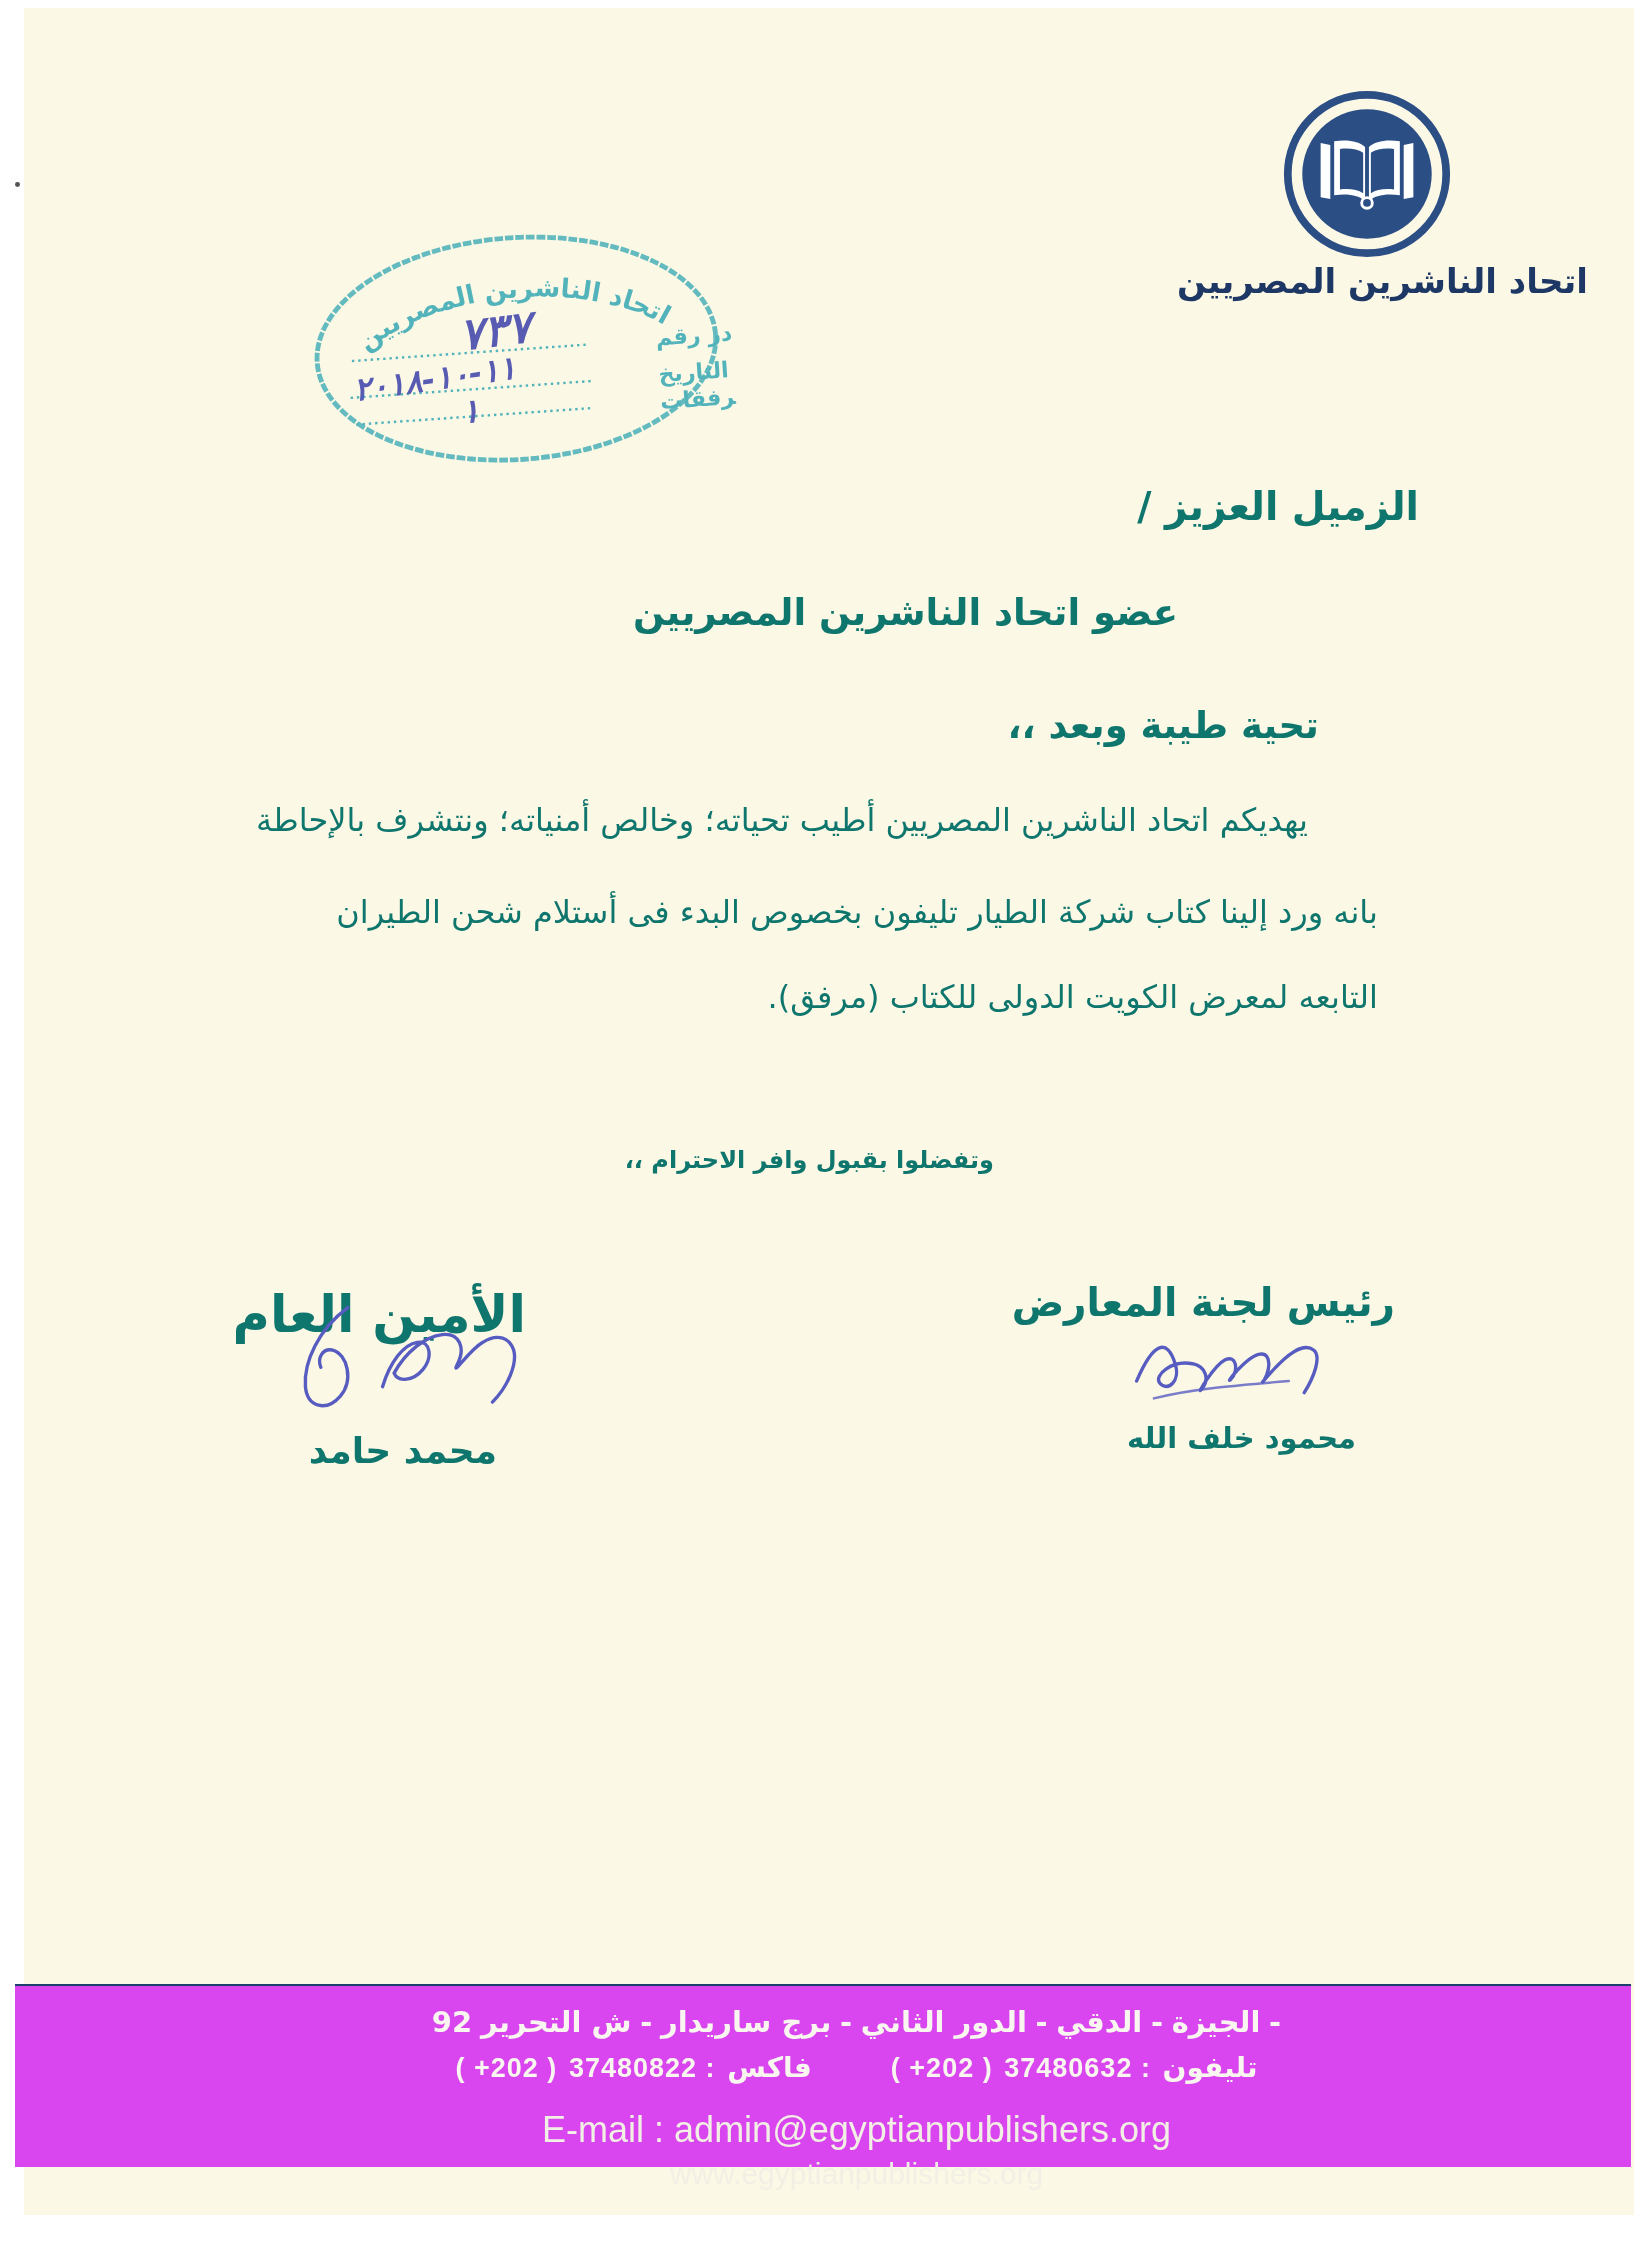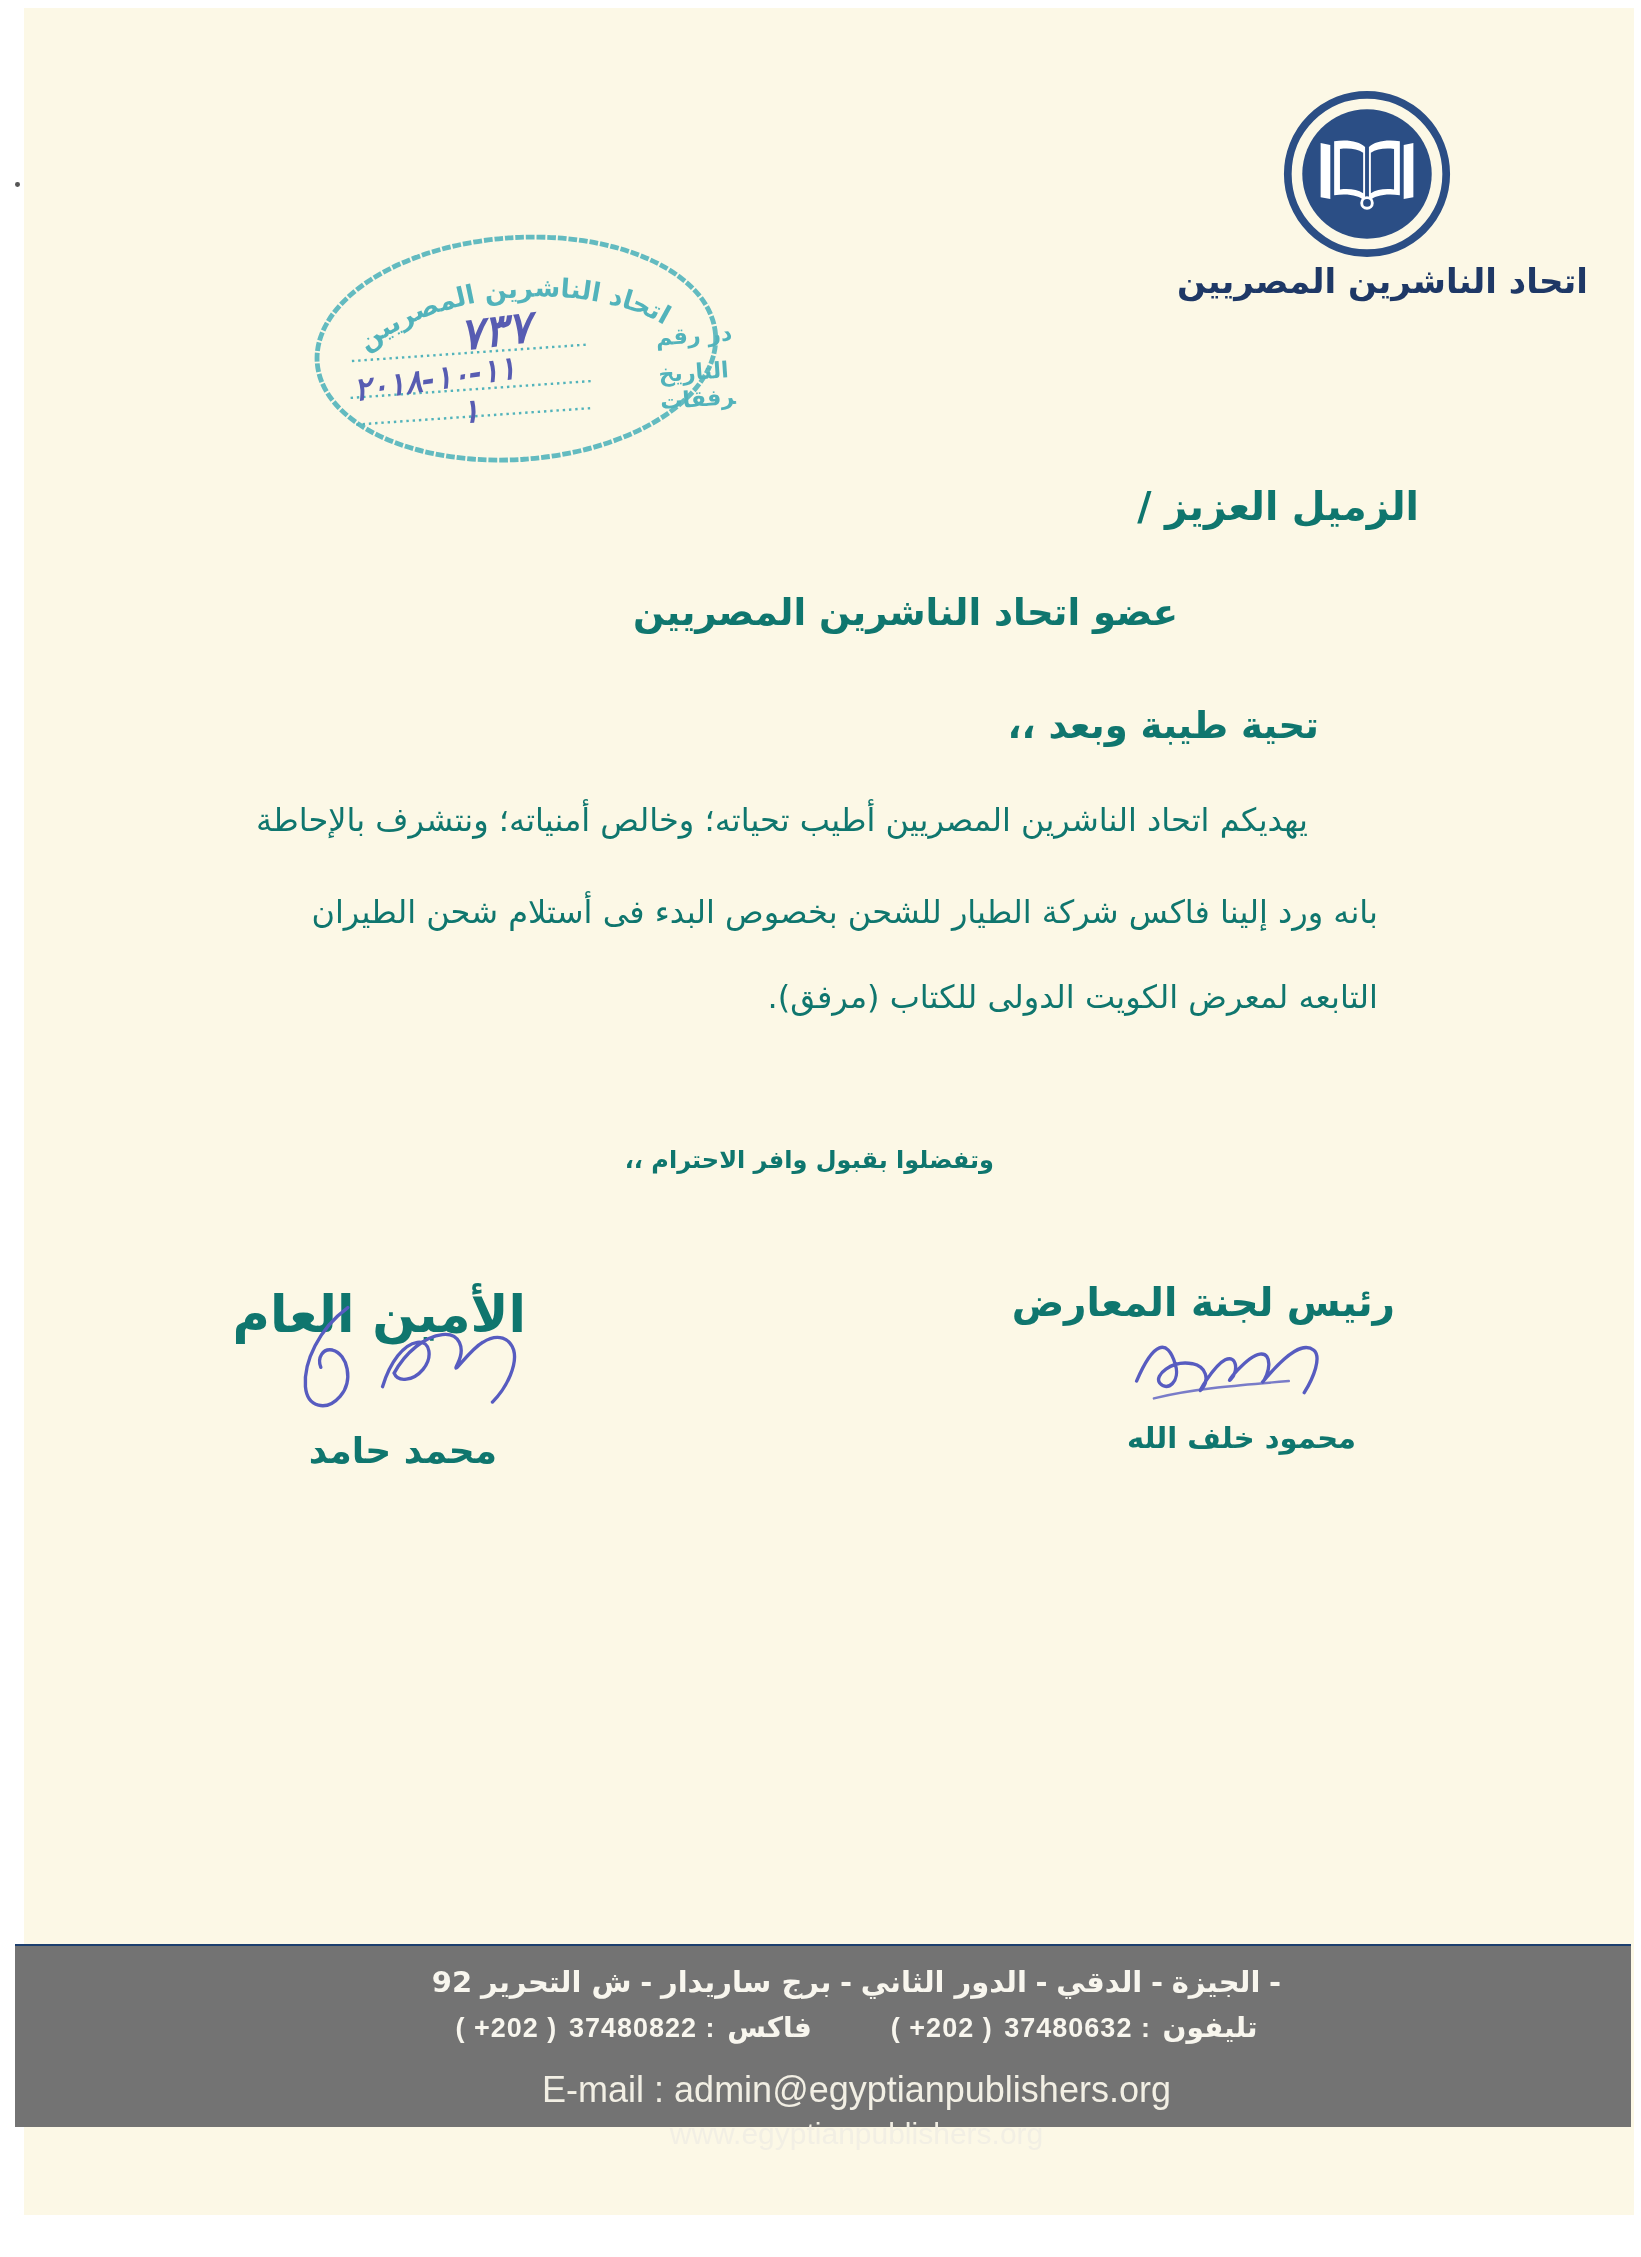--- a/index.html
+++ b/index.html
@@ -28,21 +28,21 @@
   .closing{position:absolute;right:647px;top:1137px;font-size:24px;font-weight:bold;}
 
   .sig-title-right{position:absolute;right:246px;top:1271px;font-size:39px;font-weight:bold;}
   .sig-title-left{position:absolute;right:1115px;top:1276px;font-size:51px;font-weight:bold;}
   .sig-name-right{position:absolute;right:285px;top:1412px;font-size:29px;font-weight:bold;}
   .sig-name-left{position:absolute;right:1144px;top:1421px;font-size:36px;font-weight:bold;}
   .sig-scribble-right{position:absolute;left:1125px;top:1321px;}
   .sig-scribble-left{position:absolute;left:290px;top:1294px;}
 
   
-  .footer-bar{position:absolute;left:14.5px;top:1944px;width:1616px;height:181px;background:#737373;
+  .footer-bar{position:absolute;left:14.5px;top:1984px;width:1616px;height:181px;background:#d946ef;
               border-top:2.9px solid #1c3f6e;color:#f8f6ee;}
   .footer-inner{position:absolute;left:0;top:0;width:100%;height:100%;padding-left:68px;box-sizing:border-box;}
   .f-line{display:flex;justify-content:center;align-items:baseline;direction:ltr;}
   .f-address{margin-top:19.3px;gap:8.7px;font-weight:bold;font-size:29px;}
   .f-phones{margin-top:11.6px;gap:13px;font-size:27px;}
   .f-phones .grp{display:flex;gap:11.6px;align-items:baseline;}
   .f-phones .gap{width:53px;}
   .f-phones .lbl{font-weight:bold;font-size:28px;}
   .f-phones .num,.f-phones .code{font-family:"Liberation Sans",sans-serif;font-weight:bold;letter-spacing:1px;}
   .f-email{margin-top:25px;font-family:"Liberation Sans",sans-serif;font-size:36px;color:#f2efe4;}
@@ -96,21 +96,21 @@
       <text x="52" y="160" font-size="33" font-weight="bold" fill="#4a4fae" font-style="italic" letter-spacing="2" transform="rotate(-4 160 150)" class="ltr-num">٢٠١٨-١٠-١١</text>
       <text x="162" y="198" font-size="34" font-weight="bold" fill="#4a4fae" font-style="italic">١</text>
     </svg>
   </div>
 
   <div class="ar salutation">الزميل العزيز /</div>
   <div class="ar recipient">عضو اتحاد الناشرين المصريين</div>
   <div class="ar greeting">تحية طيبة وبعد ،،</div>
 
   <div class="ar body-line body-line-1">يهديكم اتحاد الناشرين المصريين أطيب تحياته؛ وخالص أمنياته؛ ونتشرف بالإحاطة</div>
-  <div class="ar body-line body-line-2">بانه ورد إلينا فاكس شركة الطيار  للشحن بخصوص البدء فى أستلام شحن الطيران</div>
+  <div class="ar body-line body-line-2">بانه ورد إلينا كتاب شركة الطيار  تليفون بخصوص البدء فى أستلام شحن الطيران</div>
   <div class="ar body-line body-line-3">التابعه لمعرض الكويت الدولى للكتاب (مرفق).</div>
 
   <div class="ar closing">وتفضلوا بقبول وافر الاحترام ،،</div>
 
   <div class="ar sig-title-right">رئيس لجنة المعارض</div>
   <div class="ar sig-title-left">الأمين العام</div>
 
   <div class="sig-scribble-right">
     <svg width="212" height="97" viewBox="0 0 220 100">
       <path d="M12 62 C 30 20 44 18 52 44 C 58 62 44 74 36 64 C 30 56 48 40 70 44 C 84 47 88 60 80 70 C 72 80 92 46 104 40 C 116 34 118 52 110 60 C 102 68 126 36 140 34 C 154 32 150 56 142 64 C 170 30 186 22 196 30 C 204 37 196 58 186 74" fill="none" stroke="#575cc0" stroke-width="3.5" stroke-linecap="round"></path>

